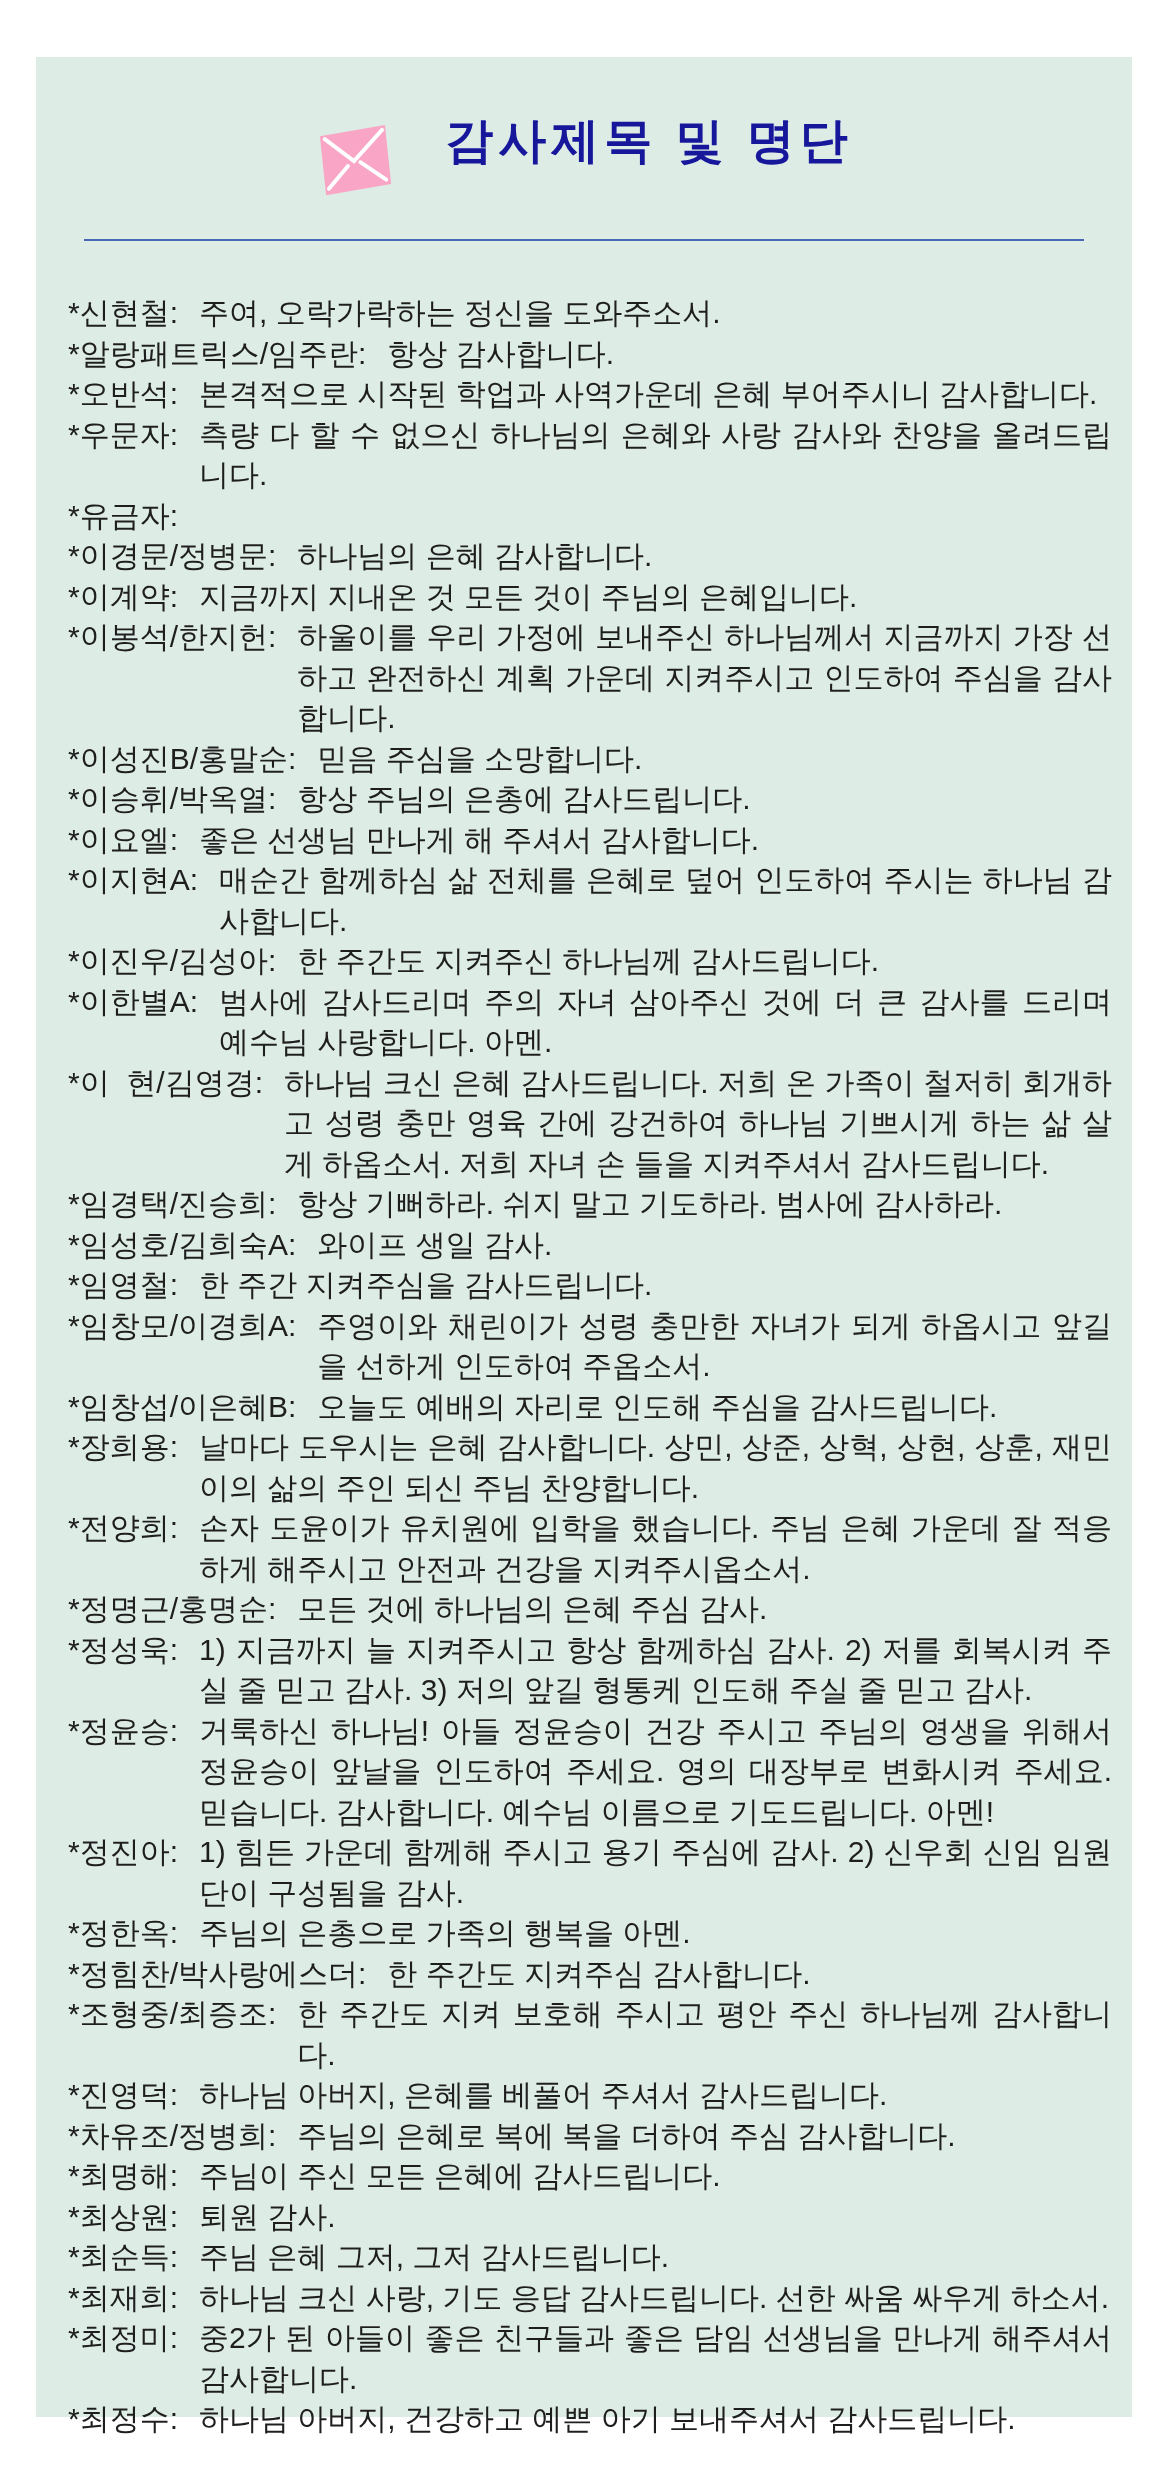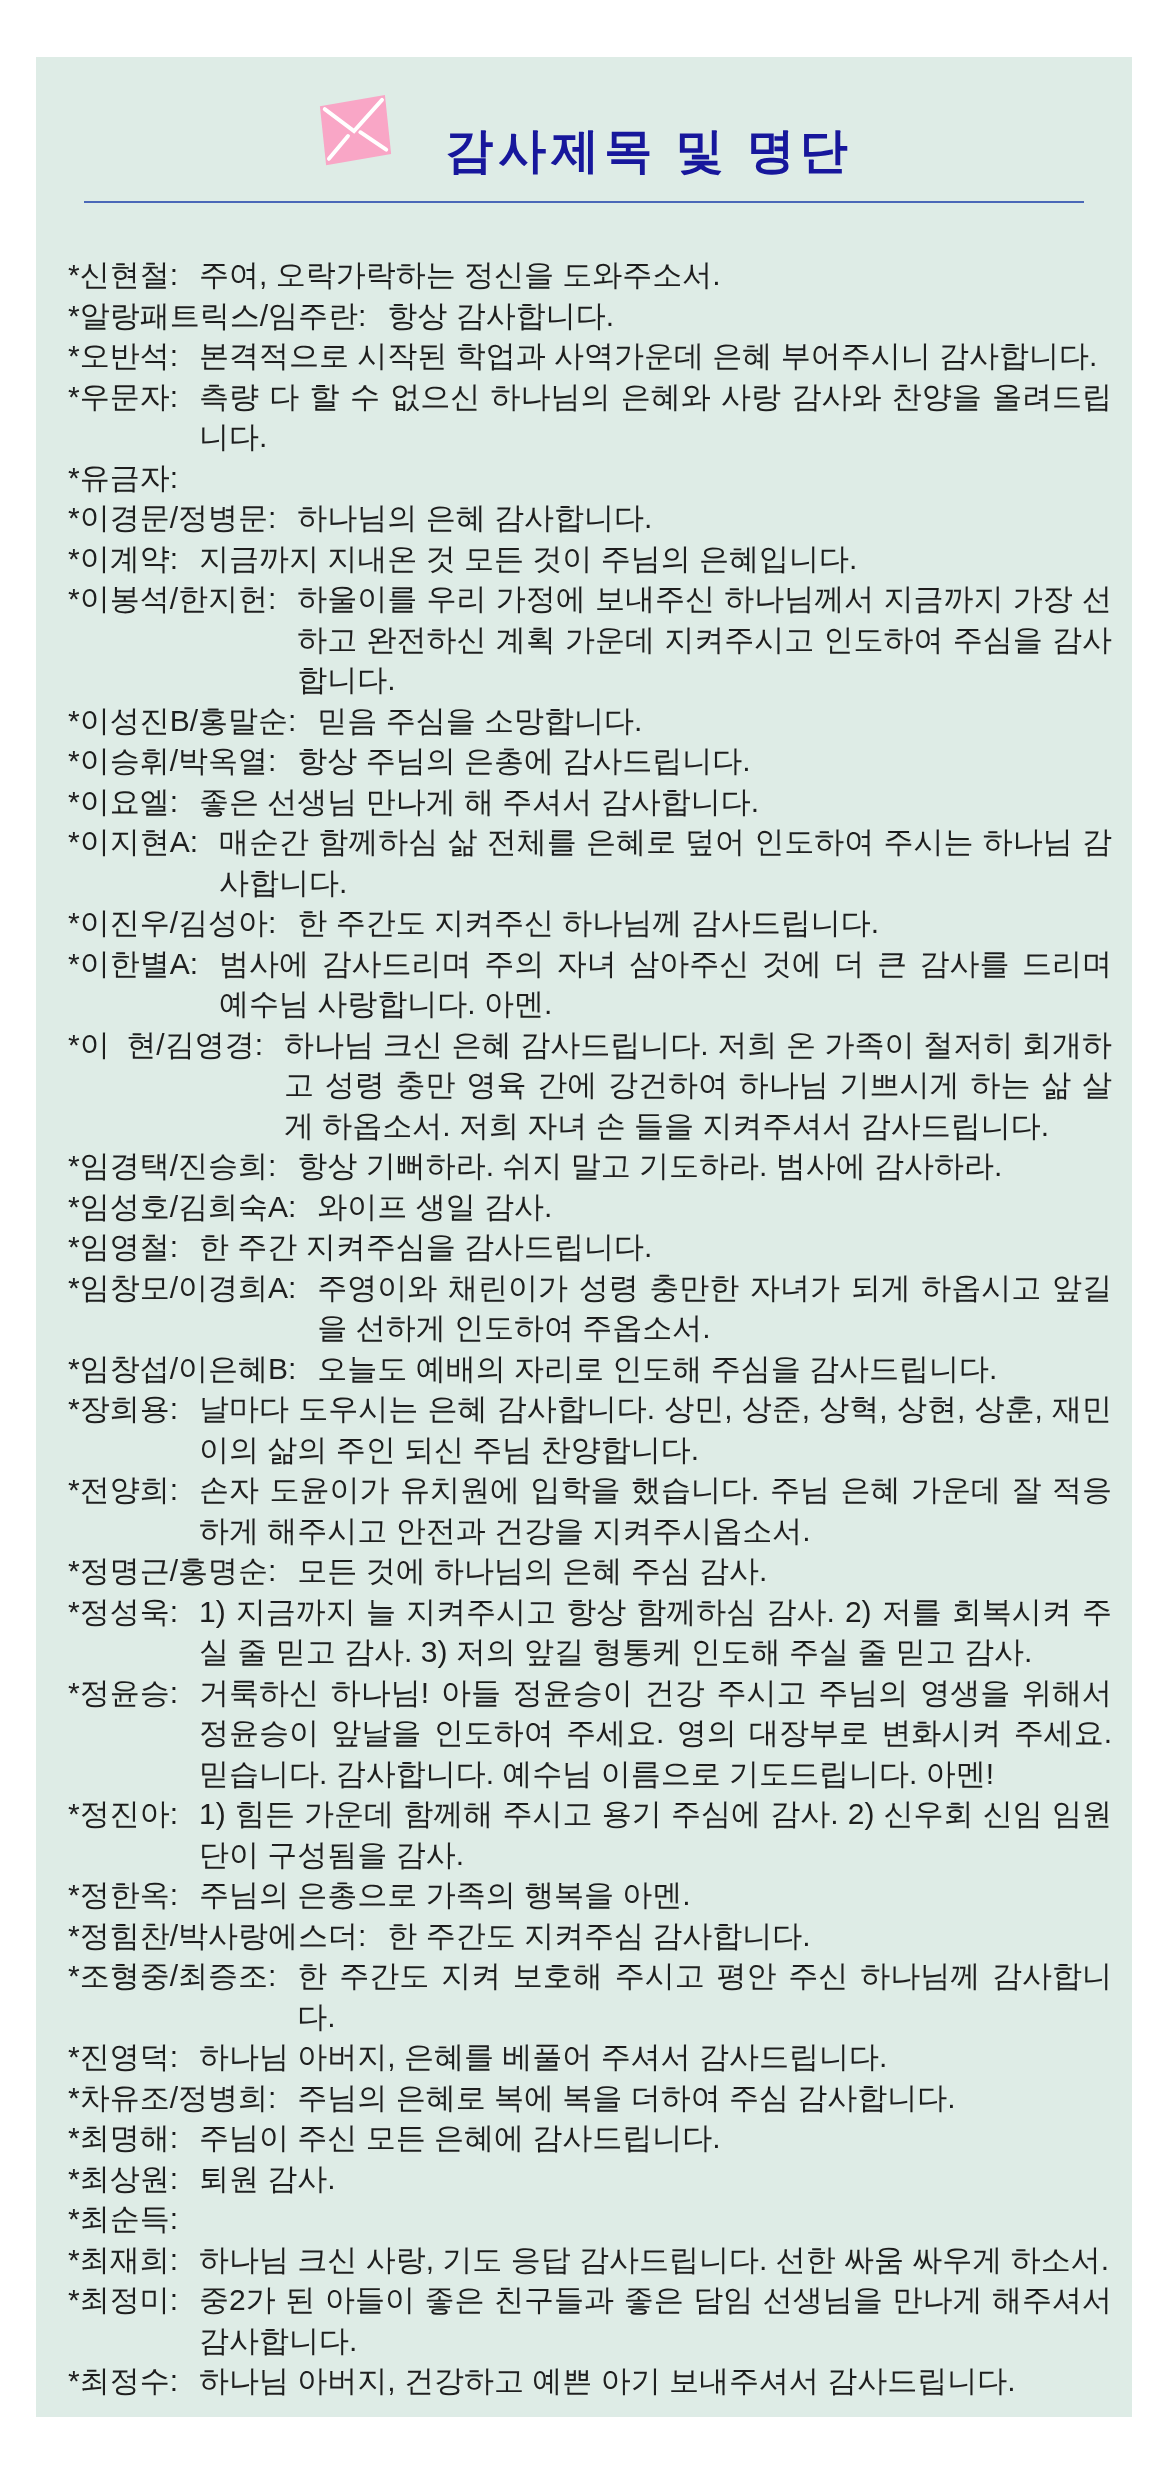--- a/index.html
+++ b/index.html
@@ -12,23 +12,23 @@
   }
   .panel{
     position:absolute;
     left:36px;top:57px;
     width:1096px;height:2360px;
     background:var(--panel-color,#deece6);
   }
   .header{
     display:flex;
     justify-content:center;
-    align-items:flex-end;
+    align-items:flex-start;
     gap:52px;
-    padding-top:22px;
+    padding-top:60px;
     height:96px;
   }
   .envelope{
     width:78px;height:88px;
     transform:rotate(-3deg);
     flex:0 0 auto;
   }
   .title{
     color:var(--title-color,#17179c);
     font-size:48px;
@@ -209,20 +209,21 @@
         <div class="entry">
           <span class="entry-name">*최명해:</span>
           <span class="entry-msg">주님이 주신 모든 은혜에 감사드립니다.</span>
         </div>
         <div class="entry">
           <span class="entry-name">*최상원:</span>
           <span class="entry-msg">퇴원 감사.</span>
         </div>
         <div class="entry">
           <span class="entry-name">*최순득:</span>
+          <span class="entry-msg">주님 은혜 그저, 그저 감사드립니다.</span>
         </div>
         <div class="entry">
           <span class="entry-name">*최재희:</span>
           <span class="entry-msg">하나님 크신 사랑, 기도 응답 감사드립니다. 선한 싸움 싸우게 하소서.</span>
         </div>
         <div class="entry">
           <span class="entry-name">*최정미:</span>
           <span class="entry-msg">중2가 된 아들이 좋은 친구들과 좋은 담임 선생님을 만나게 해주셔서 감사합니다.</span>
         </div>
         <div class="entry">

